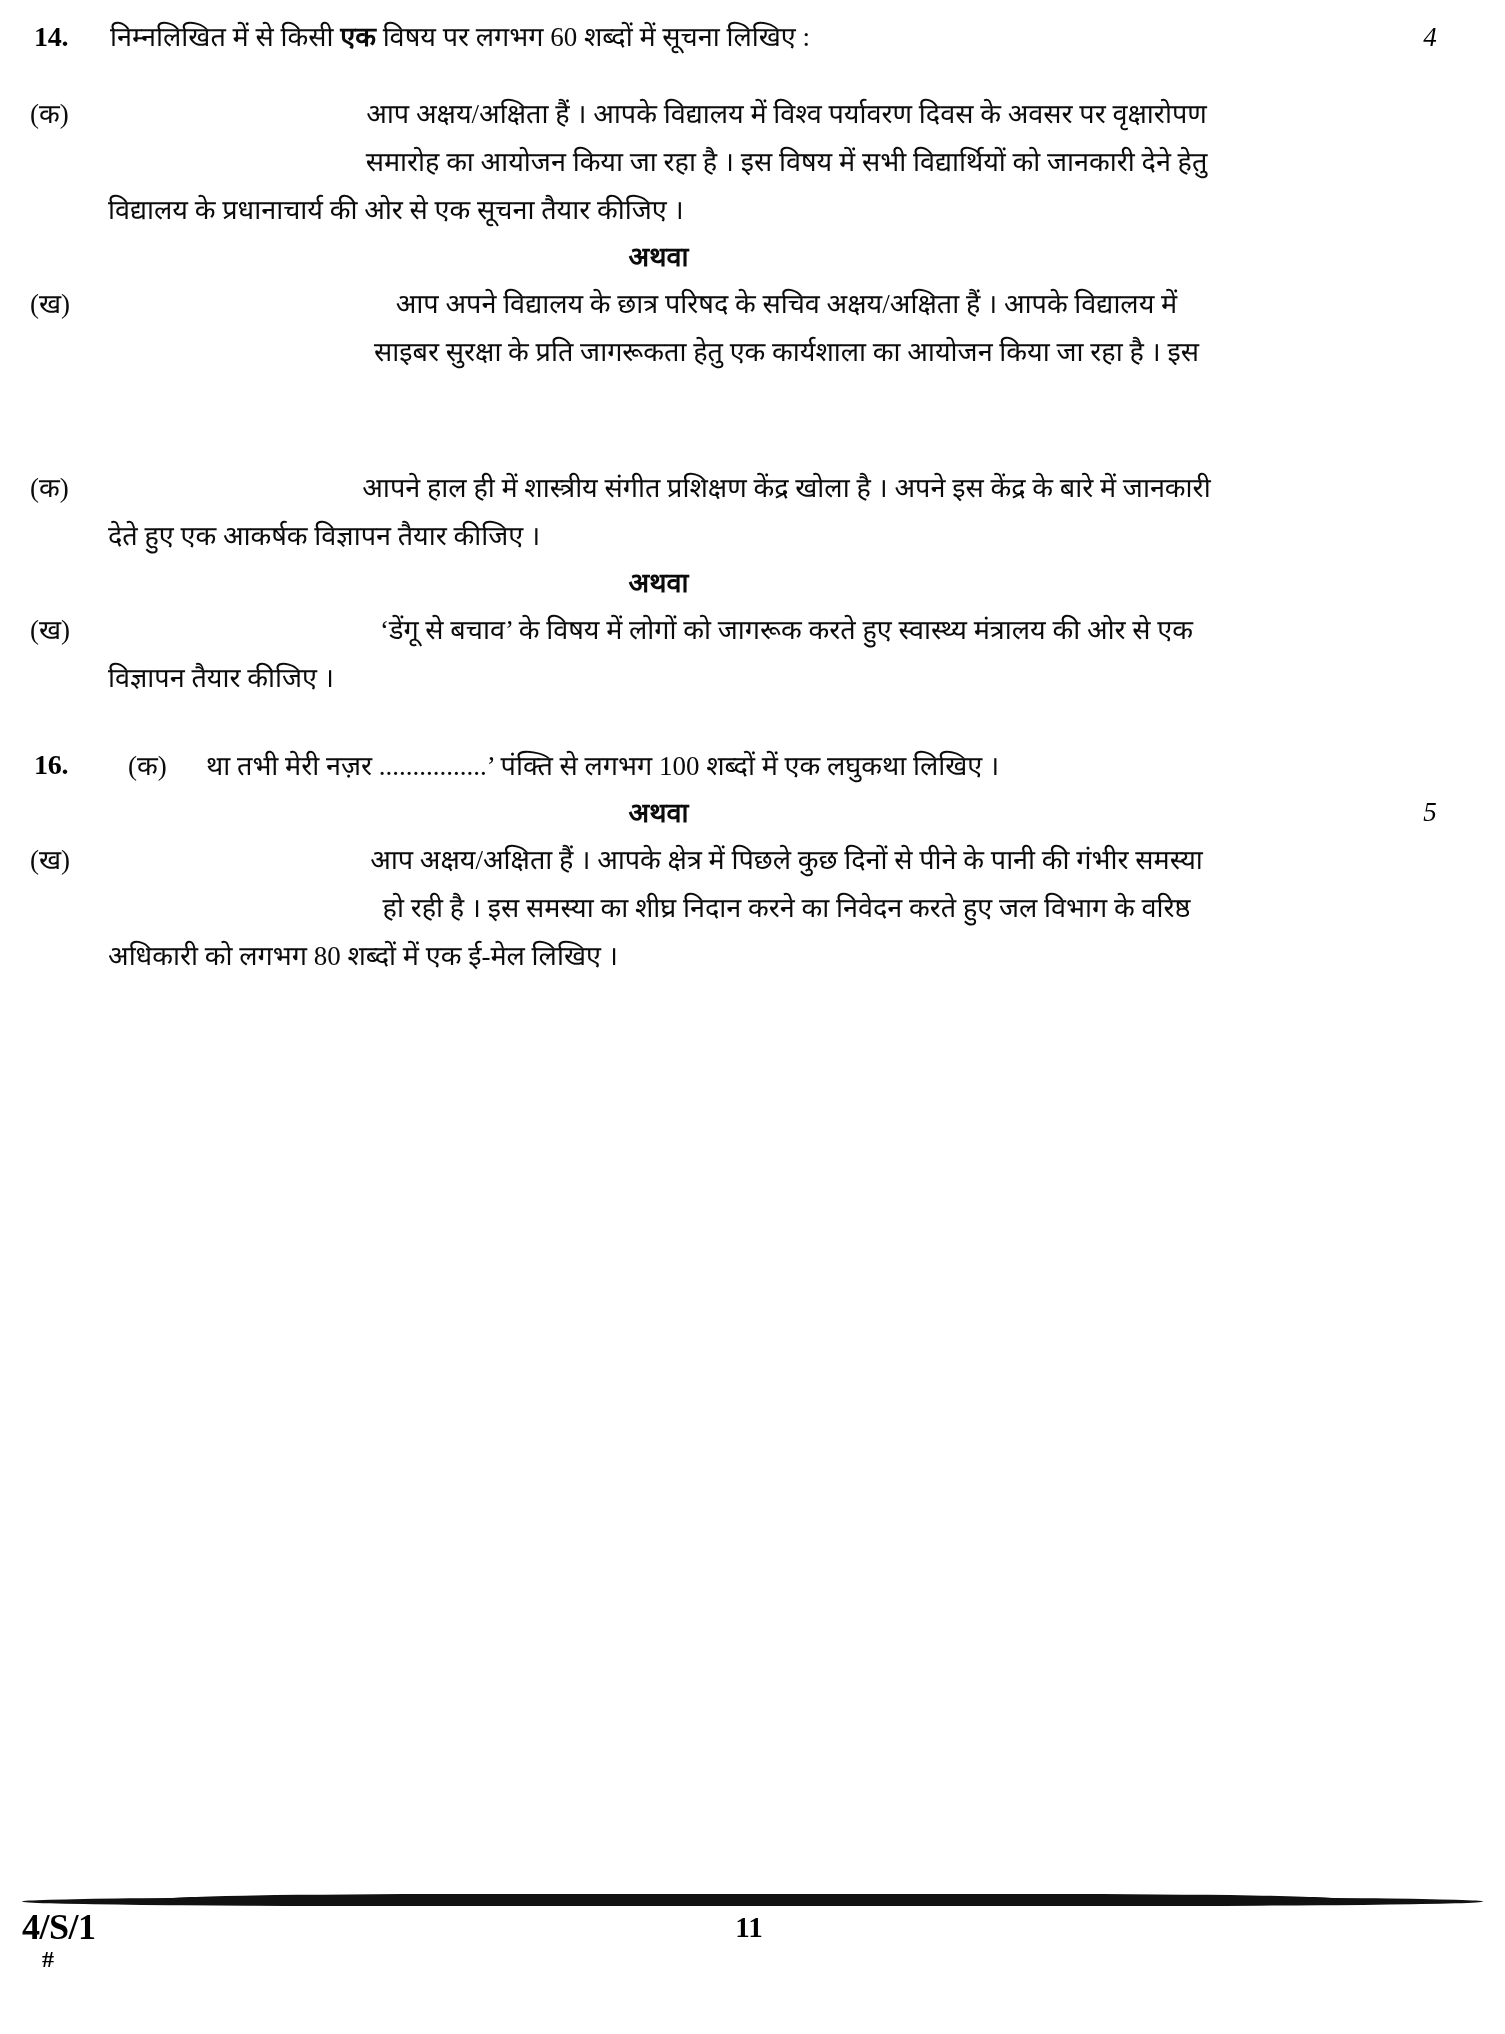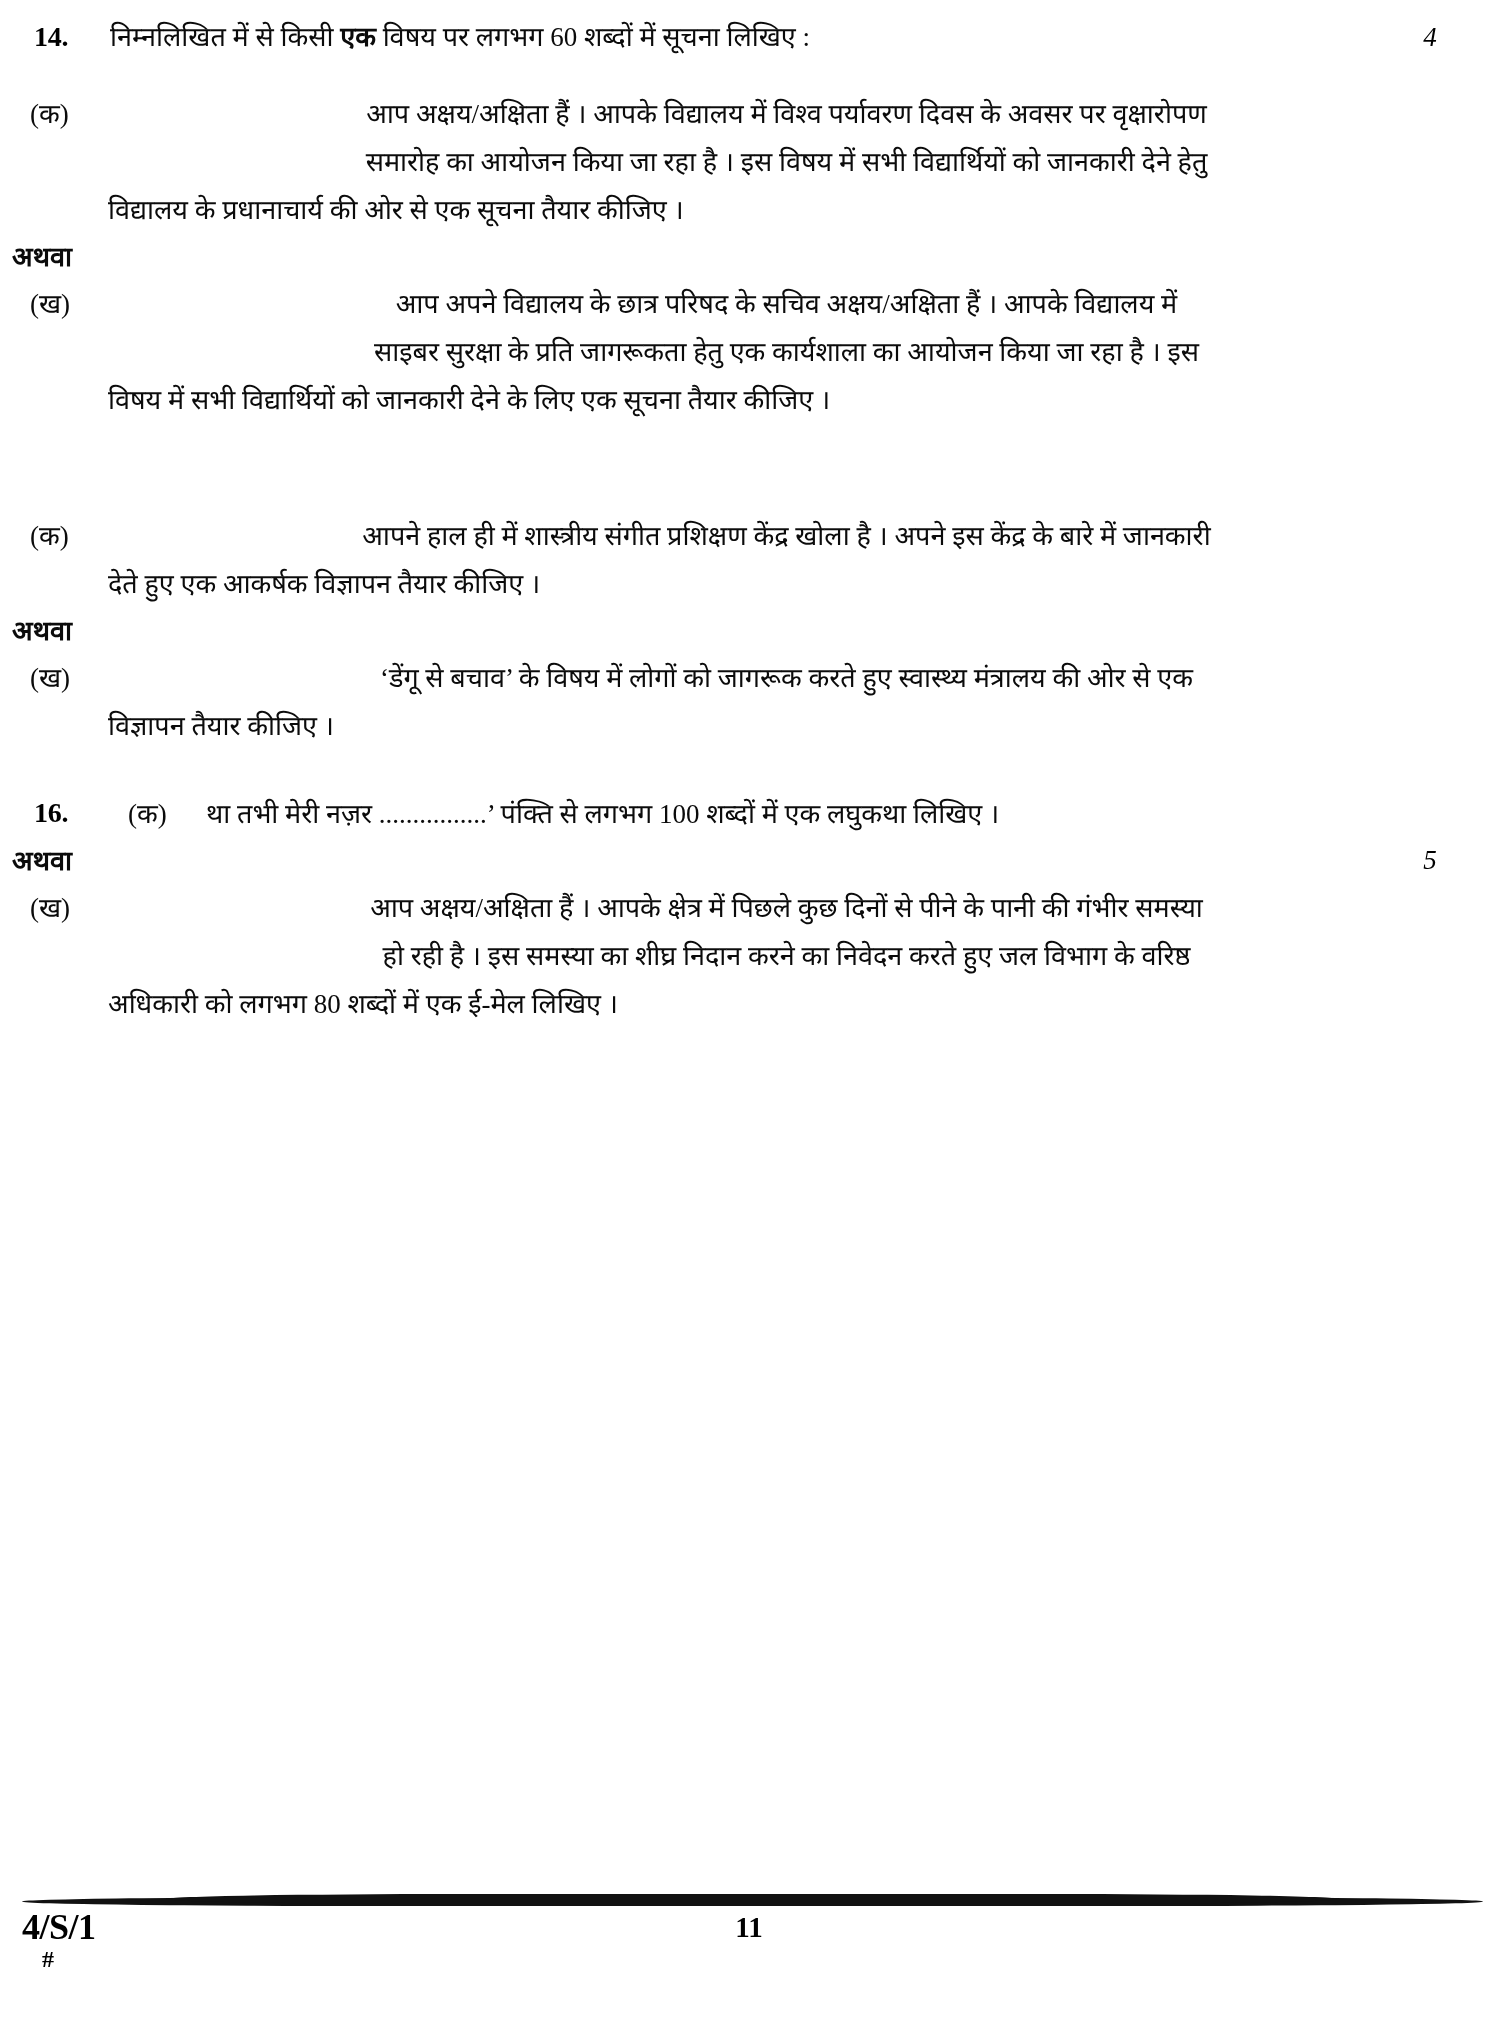--- a/index.html
+++ b/index.html
@@ -91,21 +91,21 @@
     display: block;
     white-space: nowrap;
   }
   .sub-text .ln.just {
     display: flex;
     justify-content: center;
   }
   .sub-text .ln.just > span { white-space: pre; }
 
   .athava {
-    text-align: left;
+    text-align: center;
     font-weight: bold;
     font-size: 27px;
     line-height: 46px;
     padding-right: 170px;
   }
 
   
   .gap-14 { height: 30px; }
   .gap-md { height: 40px; }
   .gap-lg { height: 58px; }
@@ -209,21 +209,20 @@
 
     <div class="sub">
       <div class="sub-label dev">(ख)</div>
       <div class="sub-text dev">
         <span class="ln just">
             <span>आप अपने विद्यालय के छात्र परिषद के सचिव अक्षय/अक्षिता हैं । आपके विद्यालय में</span>
           </span>
         <span class="ln just">
             <span>साइबर सुरक्षा के प्रति जागरूकता हेतु एक कार्यशाला का आयोजन किया जा रहा है । इस</span>
           </span>
-        <span class="ln">विषय में सभी विद्यार्थियों को जानकारी देने के लिए एक सूचना तैयार कीजिए ।</span>
       </div>
     </div>
 
     <div class="gap-lg"></div>
 
 
     <div class="gap-14"></div>
 
     <div class="sub">
       <div class="sub-label dev">(क)</div>

